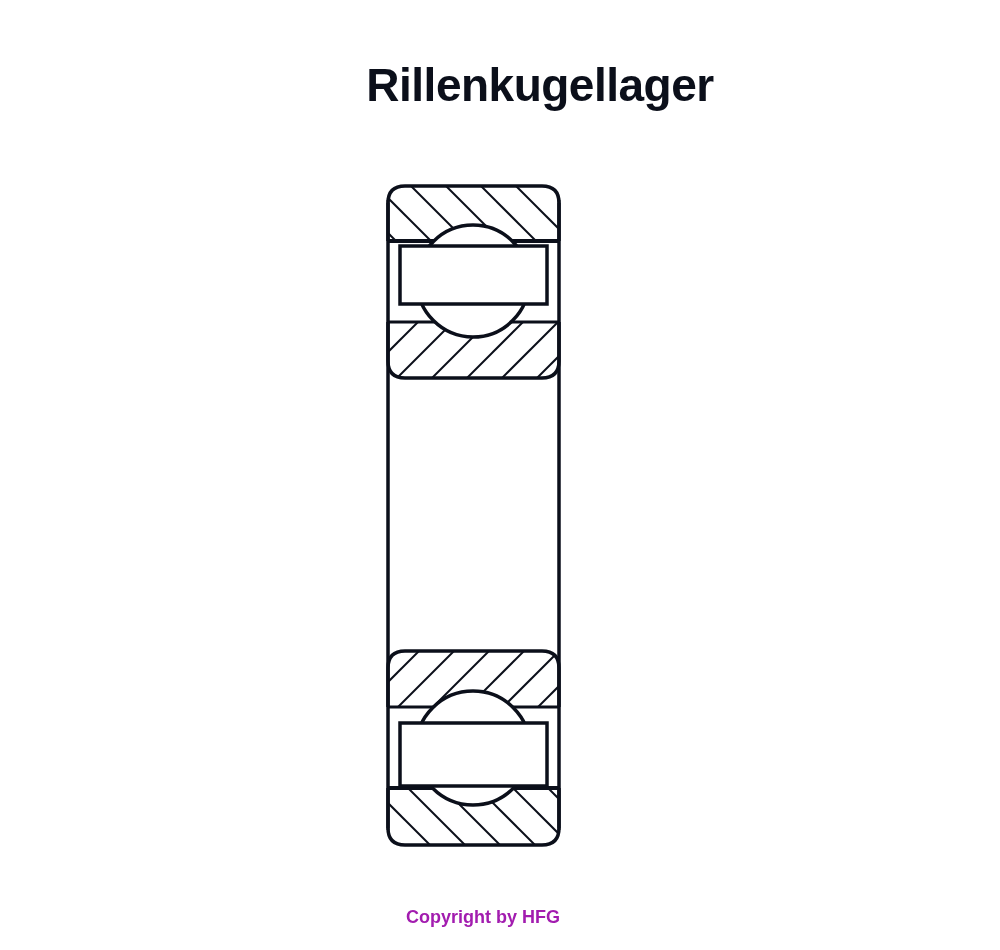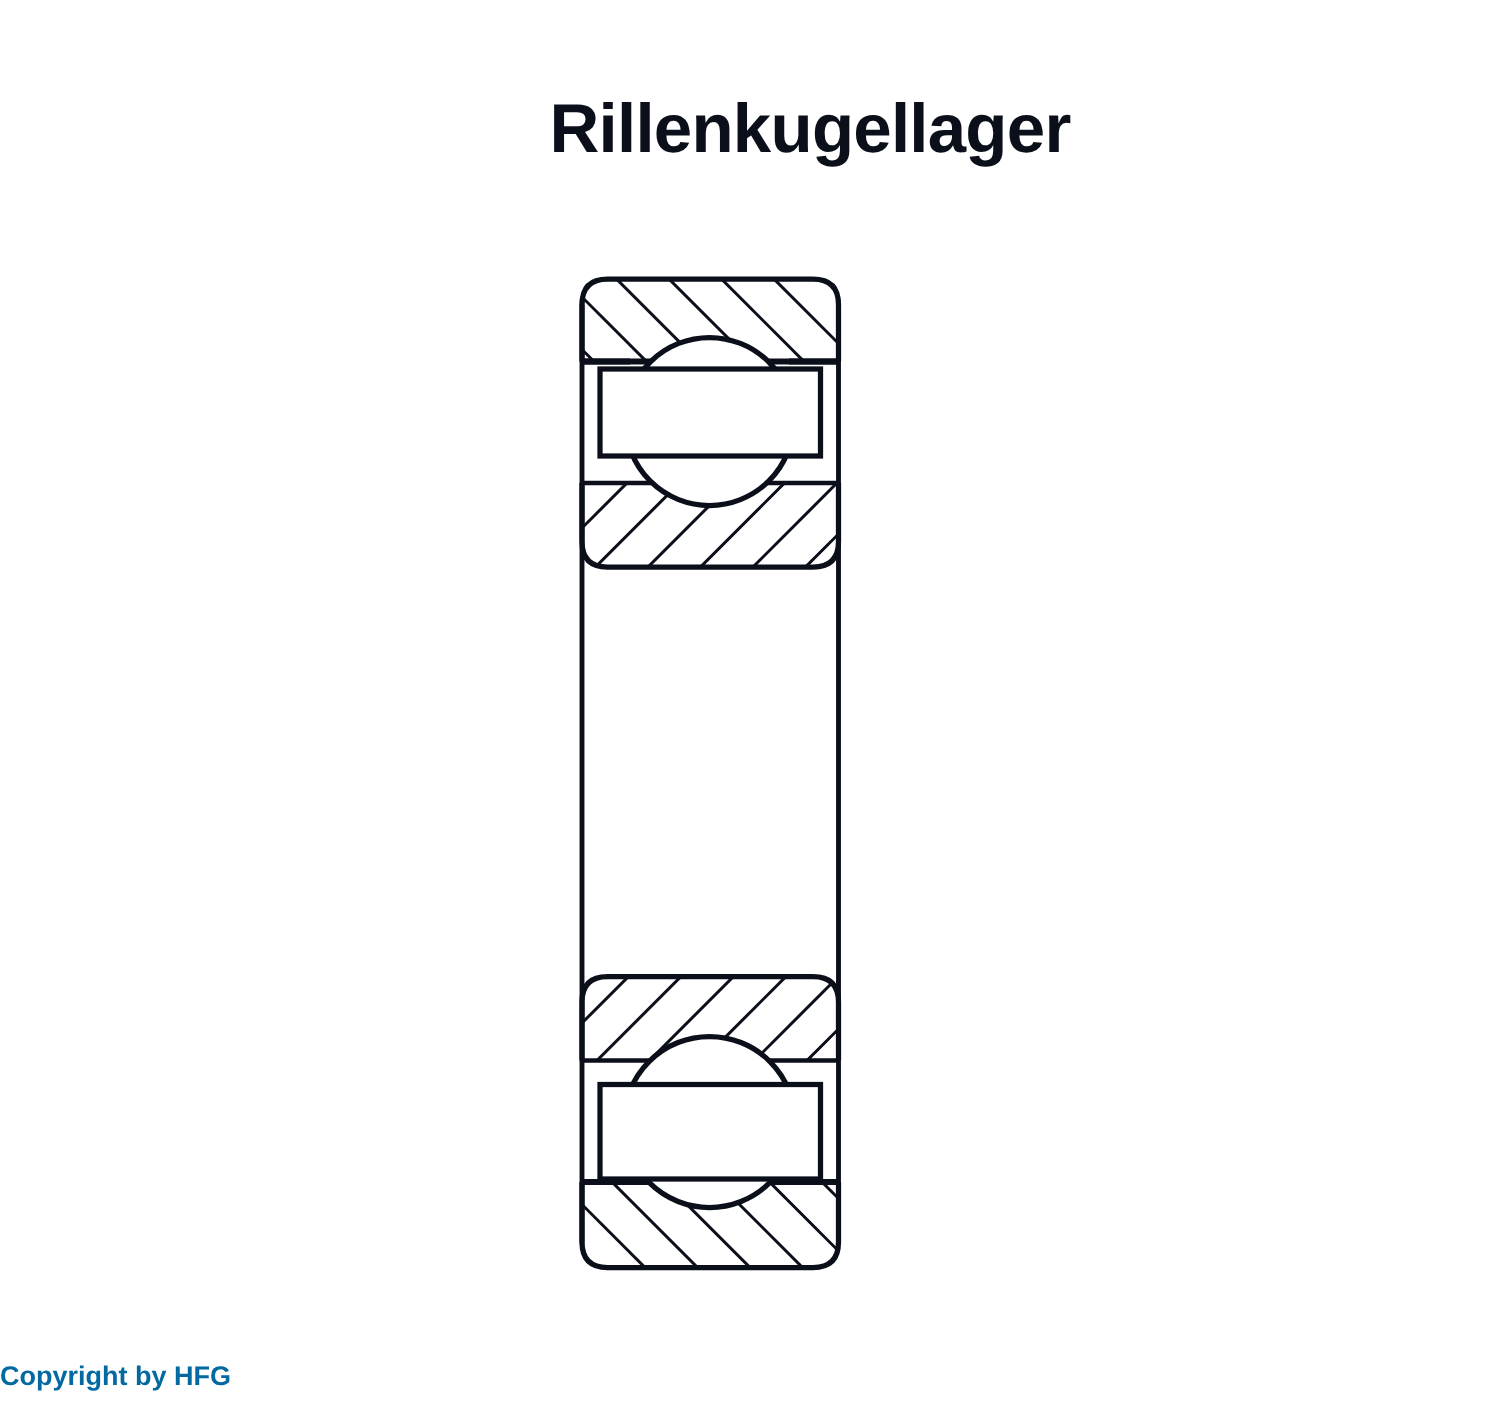--- a/index.html
+++ b/index.html
@@ -3,23 +3,23 @@
   <meta charset="utf-8">
   <style>
     html, body { margin: 0; padding: 0; background: #ffffff; }
     body { width: 1000px; height: 950px; position: relative; overflow: hidden; }
     .title {
       position: absolute; left: 0; top: 58px; width: 988px; text-align: center;
       font-family: "Liberation Sans", sans-serif; font-weight: bold; font-size: 46px;
       color: #0b0f1a; letter-spacing: -0.5px; margin-left: 46px;
     }
     .copyright {
-      position: absolute; left: 0; top: 907px; width: 966px; 
+      position: absolute; left: 0; top: 907px; width: 966px; text-align: center;
       font-family: "Liberation Sans", sans-serif; font-weight: bold; font-size: 18px;
-      color: #0369a1;
+      color: #a21caf;
     }
     svg.drawing { position: absolute; left: 0; top: 0; }
   </style>
 </head>
 <body>
 
 <div class="title">Rillenkugellager</div>
 
 <svg class="drawing" width="1000" height="950" viewBox="0 0 1000 950">
   <defs>

